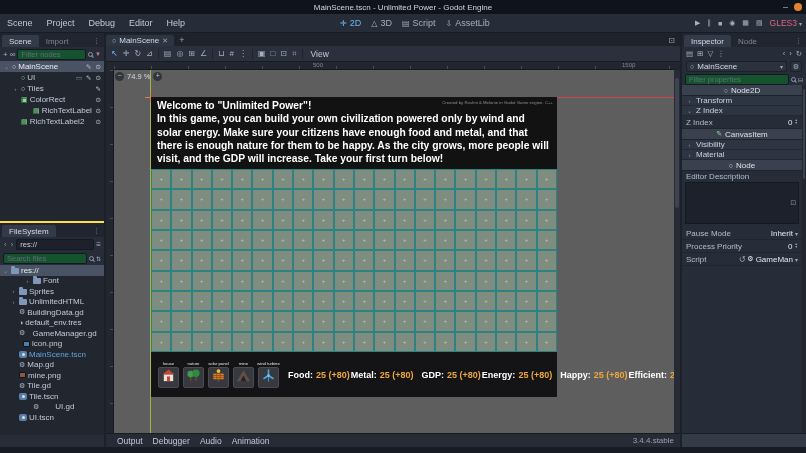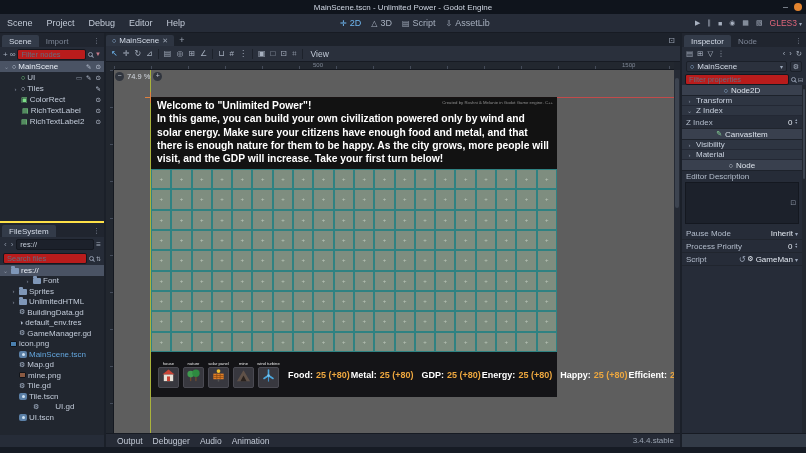--- a/index.html
+++ b/index.html
@@ -23,21 +23,21 @@
 #playback{display:flex;gap:7px;align-items:center}
 #playback .pbi{font-size:7px;color:#a7b0bf}
 .renderer{font-size:8.5px;color:#e0657a;display:flex;gap:2px;align-items:center}
 .renderer .car{font-size:6px}
 
 .ptabs{height:14px;display:flex;align-items:flex-end;background:#20252f;padding-left:2px}
 .ptab{padding:2px 7px 1px;font-size:8px;color:#7d8696}
 .ptab.active{background:#333b49;color:#d3dae6;border-radius:2px 2px 0 0}
 .dots{margin-left:auto;color:#8a93a3;font-size:7px;padding:0 4px 2px}
 .mini-row{height:14px;display:flex;align-items:center;gap:2px;padding:0 3px;background:#262c38}
-.mini-input{flex:1;height:11px;background:#b91c1c;border:1px solid #141820;border-radius:2px;color:#cfd6e2;font-size:7.5px;padding:0 3px;min-width:0;outline:none}
+.mini-input{flex:1;height:11px;background:#14532d;border:1px solid #141820;border-radius:2px;color:#cfd6e2;font-size:7.5px;padding:0 3px;min-width:0;outline:none}
 .mini-input::placeholder{color:#646d7d}
 .mri{font-size:8px;color:#a7b0bf}
 .lens{width:5px;height:5px;border:1px solid #8a93a5;border-radius:50%;position:relative;flex:none}
 .lens:after{content:"";position:absolute;width:3px;height:1px;background:#8a93a5;transform:rotate(45deg);right:-2px;bottom:-1px}
 
 .dock-left{left:0;top:33px;width:106px;height:414px;background:#262c38;border-right:2px solid #1b2029}
 .tree{font-size:8px;color:#c3ccda;background:#21262f}
 .trow{height:11px;display:flex;align-items:center;gap:2px;padding-right:2px;white-space:nowrap}
 .trow.sel{background:#4a5364;color:#e8edf5}
 .trow.hl .tname{color:#63a5dc}
@@ -217,21 +217,21 @@
           <span class="nicon" style="color: rgb(207, 217, 234);">○</span>
           <span class="tname">Tiles</span>
           <span class="ticon" style="color: rgb(184, 194, 210);">✎</span>
         </div>
         <div class="trow" style="padding-left: 12px;">
           <span class="arrow"></span>
           <span class="nicon" style="color: rgb(126, 224, 137);">▣</span>
           <span class="tname">ColorRect</span>
           <span class="ticon" style="color: rgb(198, 206, 222);">⊙</span>
         </div>
-        <div class="trow" style="padding-left: 13px;">
+        <div class="trow" style="padding-left: 24px;">
           <span class="arrow"></span>
           <span class="nicon" style="color: rgb(126, 224, 137);">▤</span>
           <span class="tname">RichTextLabel</span>
           <span class="ticon" style="color: rgb(198, 206, 222);">⊙</span>
         </div>
         <div class="trow" style="padding-left: 12px;">
           <span class="arrow"></span>
           <span class="nicon" style="color: rgb(126, 224, 137);">▤</span>
           <span class="tname">RichTextLabel2</span>
           <span class="ticon" style="color: rgb(198, 206, 222);">⊙</span>
@@ -278,26 +278,26 @@
         <div class="trow" style="padding-left: 10px; height: 10.5px;">
           <span class="arrow"></span>
           <span class="nicon" style="color: rgb(169, 183, 204);">⚙</span>
           <span class="tname">BuildingData.gd</span>
         </div>
         <div class="trow" style="padding-left: 10px; height: 10.5px;">
           <span class="arrow"></span>
           <span class="nicon" style="color: rgb(185, 195, 212);">◑</span>
           <span class="tname">default_env.tres</span>
         </div>
-        <div class="trow" style="padding-left: 10px; height: 10.5px;">
+        <div class="trow" style="padding-left: 10px; height: 10.5px; text-align: center;">
           <span class="arrow"></span>
           <span class="nicon" style="color: rgb(169, 183, 204);">⚙</span>
           <span class="tname">GameManager.gd</span>
         </div>
-        <div class="trow" style="padding-left: 1px; height: 10.5px;">
+        <div class="trow" style="padding-left: 14px; height: 10.5px;">
           <span class="arrow"></span>
           <span class="fsi-img" style="background: rgb(74, 127, 174);"></span>
           <span class="tname">icon.png</span>
         </div>
         <div class="trow hl" style="padding-left: 10px; height: 10.5px;">
           <span class="arrow"></span>
           <span class="fsi-scene"></span>
           <span class="tname">MainScene.tscn</span>
         </div>
         <div class="trow" style="padding-left: 10px; height: 10.5px;">

